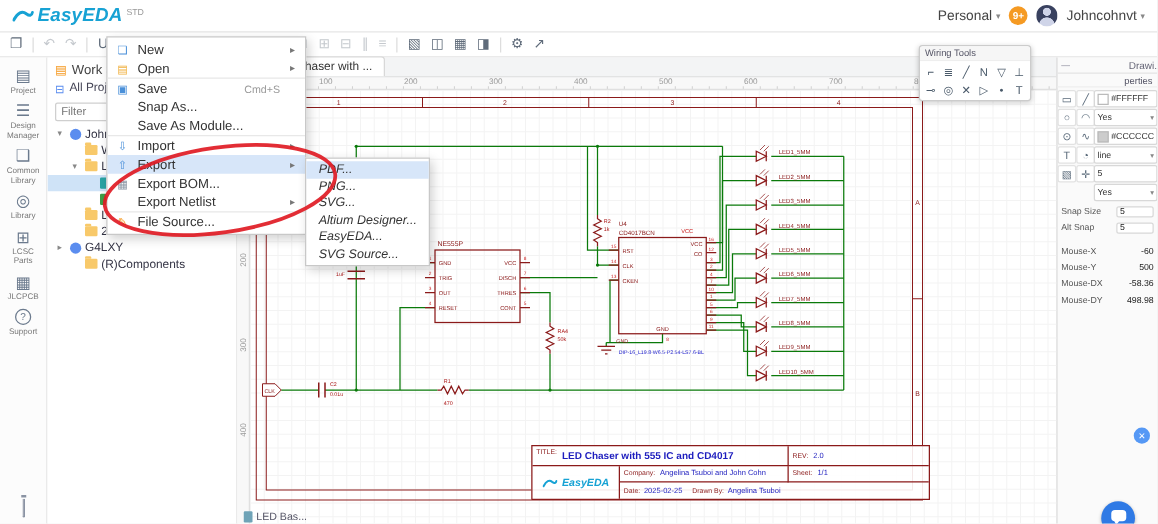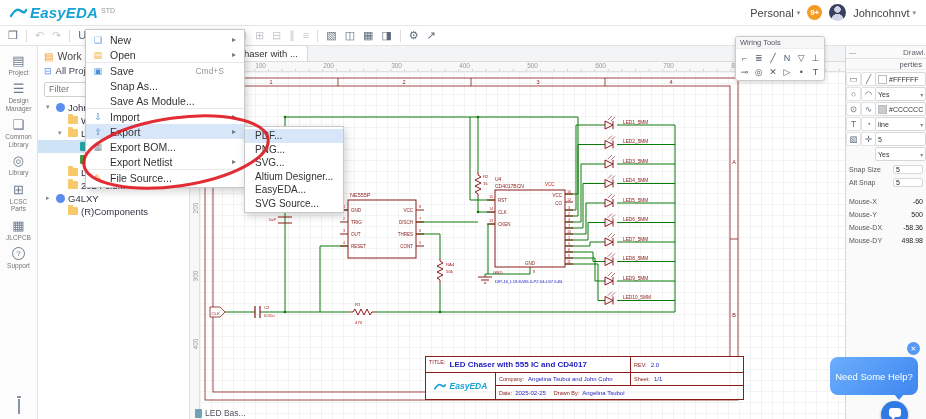--- a/index.html
+++ b/index.html
@@ -122,21 +122,21 @@
   
   .filemenu{position:absolute;left:85px;top:29px;width:158px;background:#fff;border:1px solid #c8c8c8;box-shadow:2px 3px 8px rgba(0,0,0,.18);z-index:50;padding:2px 0;}
   .mi{height:15px;display:flex;align-items:center;gap:6px;padding:0 8px 0 6px;font-size:10.5px;color:#333;}
   .mi.sep{border-bottom:1px solid #e8e8e8;}
   .mi.hl{background:#d7e6f9;}
   .mi-ico{width:12px;text-align:center;font-size:9px;flex:none;}
   .c-blue{color:#4a90d9;}.c-yellow{color:#f0b140;}.c-orange{color:#f59a23;}.c-gray{color:#8a97a5;}
   .mi-label{flex:1;white-space:nowrap;}
   .mi-short{font-size:8.5px;color:#999;text-align:center;}
   .mi-arrow{font-size:8px;color:#777;width:6px;text-align:right;}
-  .submenu{position:absolute;left:244px;top:126px;width:98px;background:#fff;border:1px solid #c8c8c8;box-shadow:2px 3px 8px rgba(0,0,0,.18);z-index:50;padding:2px 0;}
+  .submenu{position:absolute;left:244px;top:126px;width:98px;background:#fff;border:1px solid #c8c8c8;box-shadow:2px 3px 8px rgba(0,0,0,.18);z-index:50;padding:2px 0;font-style:italic;}
   .smi{height:13.5px;display:flex;align-items:center;padding:0 10px;font-size:10px;color:#333;white-space:nowrap;}
   .smi.hl{background:#d7e6f9;}
 
   
   .annot{position:absolute;left:0;top:0;width:926px;height:419px;pointer-events:none;z-index:60;}
   .help-bubble{position:absolute;right:8px;bottom:24px;width:88px;height:38px;background:linear-gradient(135deg,#6aaefc,#3f86f0);border-radius:8px;color:#fff;font-size:9.5px;display:flex;align-items:center;justify-content:center;text-align:center;z-index:40;padding:3px;box-sizing:border-box;}
   .help-bubble::after{content:"";position:absolute;right:14px;bottom:-5px;border-left:5px solid transparent;border-right:5px solid transparent;border-top:6px solid #3f86f0;}
   .help-close{position:absolute;right:6px;bottom:64px;width:13px;height:13px;border-radius:50%;background:#5598f5;color:#fff;font-size:7px;display:flex;align-items:center;justify-content:center;z-index:41;}
   .chat-btn{position:absolute;right:18px;bottom:-9px;width:27px;height:27px;border-radius:50%;background:#2f7ae5;z-index:40;display:flex;align-items:center;justify-content:center;box-shadow:0 1px 3px rgba(0,0,0,.3);}
   .chat-glyph{width:12px;height:9px;background:#fff;border-radius:3px;position:relative;margin-top:-4px;}
@@ -778,18 +778,17 @@
       <div class="smi">SVG Source...</div>
     </div>
 
   <svg class="annot">
     <ellipse cx="176" cy="152" rx="93" ry="34" transform="rotate(-8 176 152)" fill="none" stroke="#e01b24" stroke-width="3" opacity="0.92"></ellipse>
   </svg>
 
   <div class="help-close">
       <span>✕</span>
     </div>
-  <div class="help-bubble">Need Some Help?</div>
   <div class="chat-btn">
       <span class="chat-glyph"></span>
     </div>
 
 </div>
 
 </body></html>

